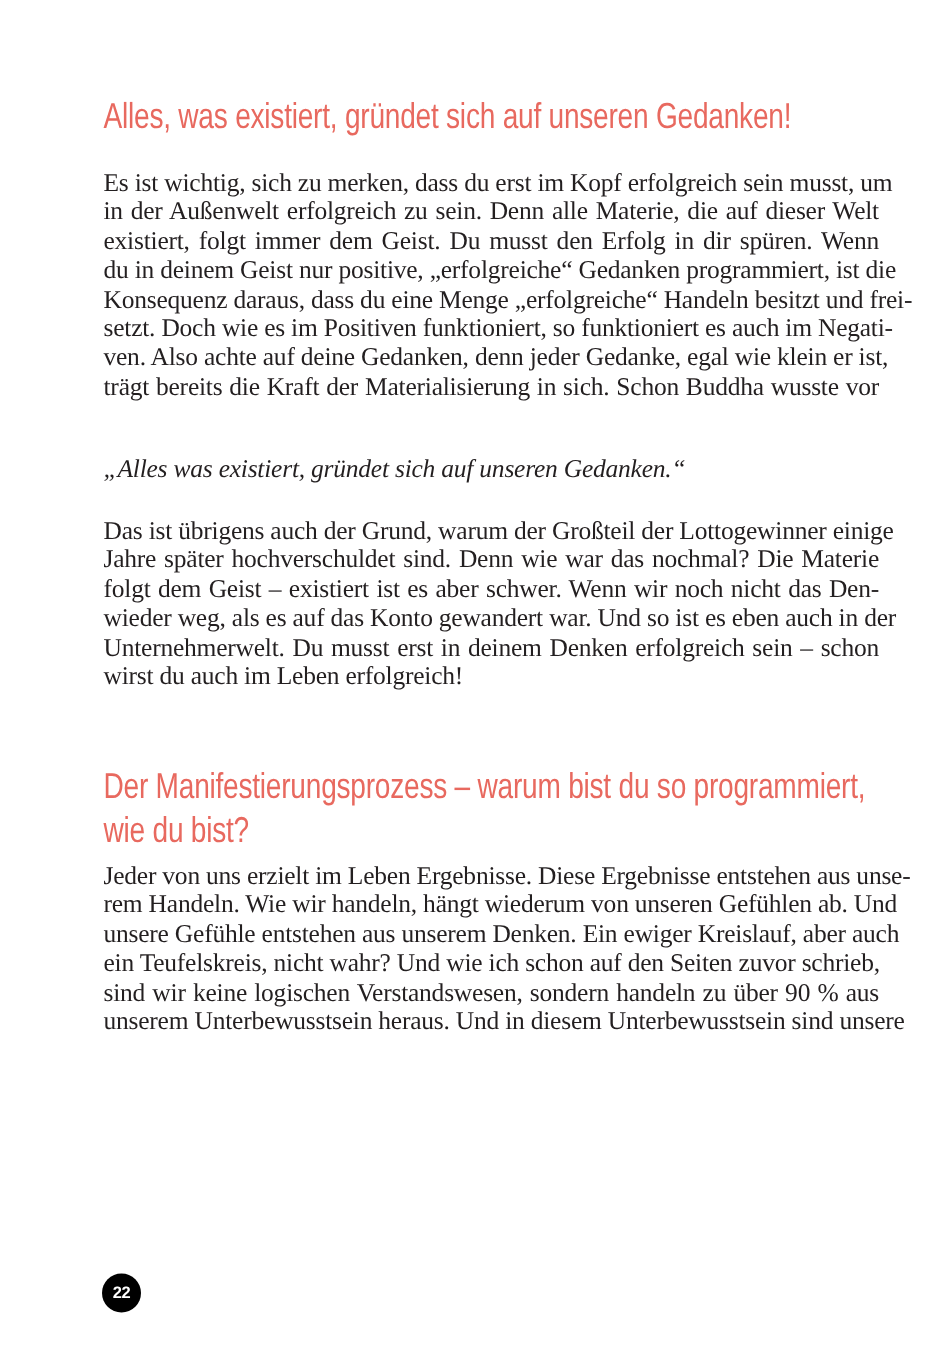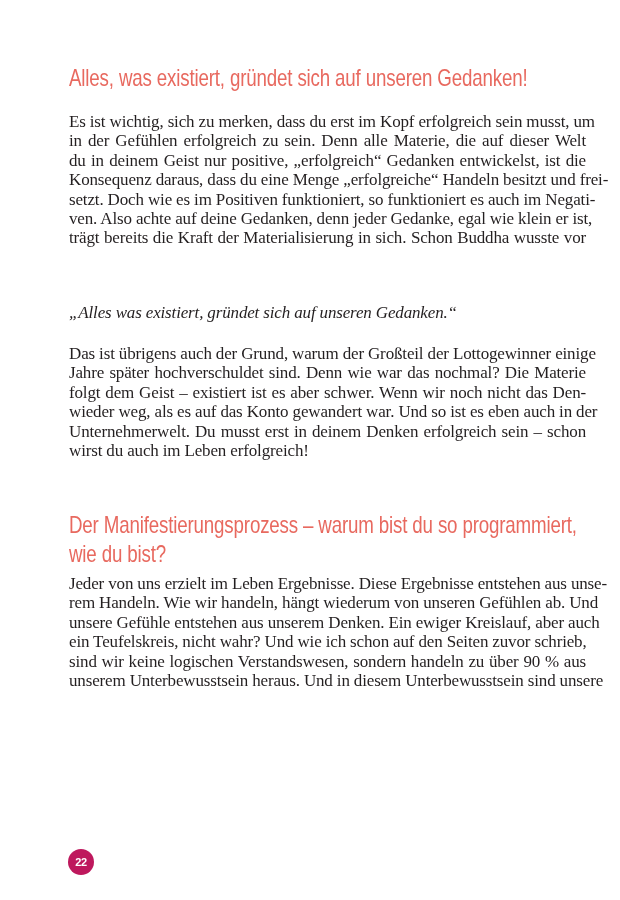--- a/index.html
+++ b/index.html
@@ -65,42 +65,43 @@
     #p2 { top: 344px; }
     #h2 { top: 510px; }
     #p3 { top: 574px; }
     .page-badge {
       position: absolute;
       left: 52px;
       top: 849px;
       width: 26px;
       height: 26px;
       border-radius: 50%;
-      background: #be185d;
+      background: #000000;
       color: #ffffff;
       display: flex;
       align-items: center;
       justify-content: center;
       font-family: "Liberation Sans", "DejaVu Sans", sans-serif;
       font-size: 11px;
       font-weight: bold;
       letter-spacing: -0.3px;
     }
   </style>
 </head>
 <body>
 
 <div class="page">
 
   <h2 id="h1" class="column heading" style="color: rgb(232, 105, 95);">Alles, was existiert, gründet sich auf unseren Gedanken!</h2>
 
   <div id="p1" class="column para">
     <span class="line">Es ist wichtig, sich zu merken, dass du erst im Kopf erfolgreich sein musst, um</span>
-    <span class="line">in der Gefühlen erfolgreich zu sein. Denn alle Materie, die auf dieser Welt</span>
-    <span class="line">du in deinem Geist nur positive, „erfolgreich“ Gedanken entwickelst, ist die</span>
+    <span class="line">in der Außenwelt erfolgreich zu sein. Denn alle Materie, die auf dieser Welt</span>
+    <span class="line">existiert, folgt immer dem Geist. Du musst den Erfolg in dir spüren. Wenn</span>
+    <span class="line">du in deinem Geist nur positive, „erfolgreiche“ Gedanken programmiert, ist die</span>
     <span class="line">Konsequenz daraus, dass du eine Menge „erfolgreiche“ Handeln besitzt und frei-</span>
     <span class="line">setzt. Doch wie es im Positiven funktioniert, so funktioniert es auch im Negati-</span>
     <span class="line">ven. Also achte auf deine Gedanken, denn jeder Gedanke, egal wie klein er ist,</span>
     <span class="line">trägt bereits die Kraft der Materialisierung in sich. Schon Buddha wusste vor</span>
   </div>
 
   <div id="q1" class="column para quote">
     <span class="line last">„Alles was existiert, gründet sich auf unseren Gedanken.“</span>
   </div>
 

